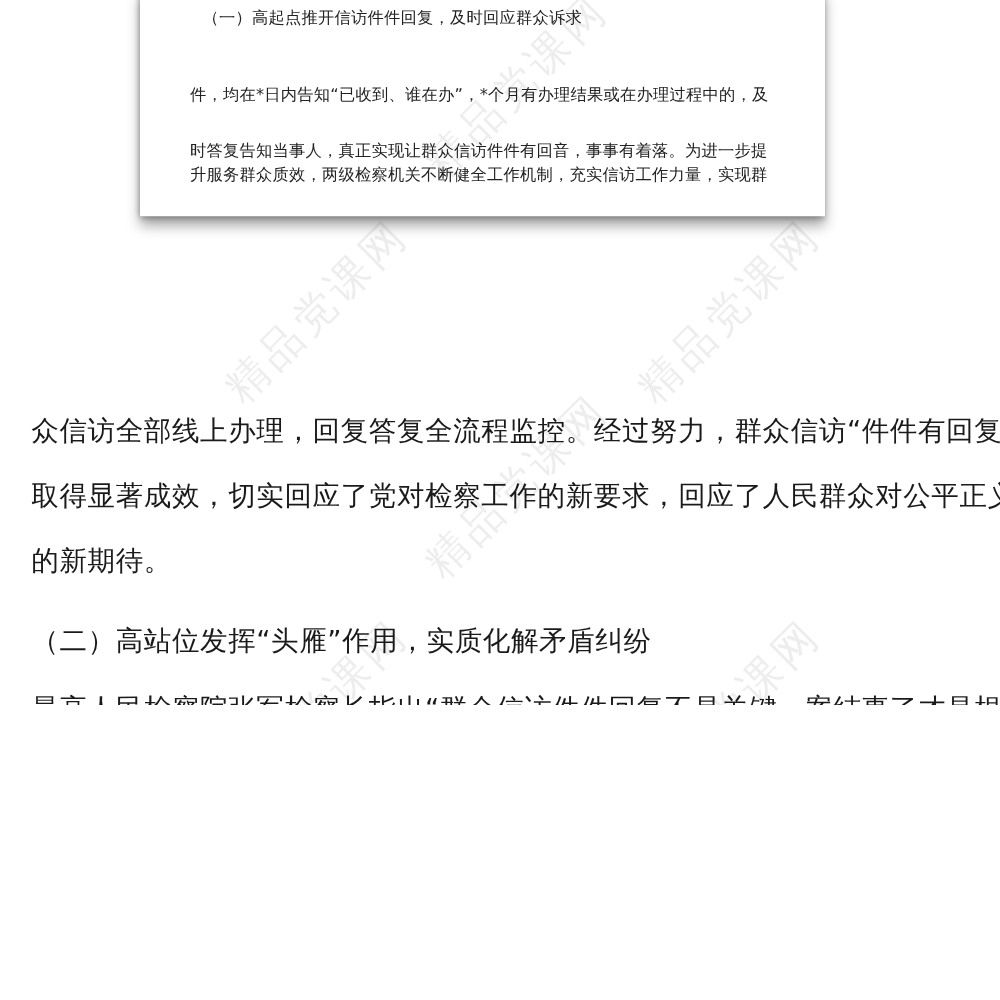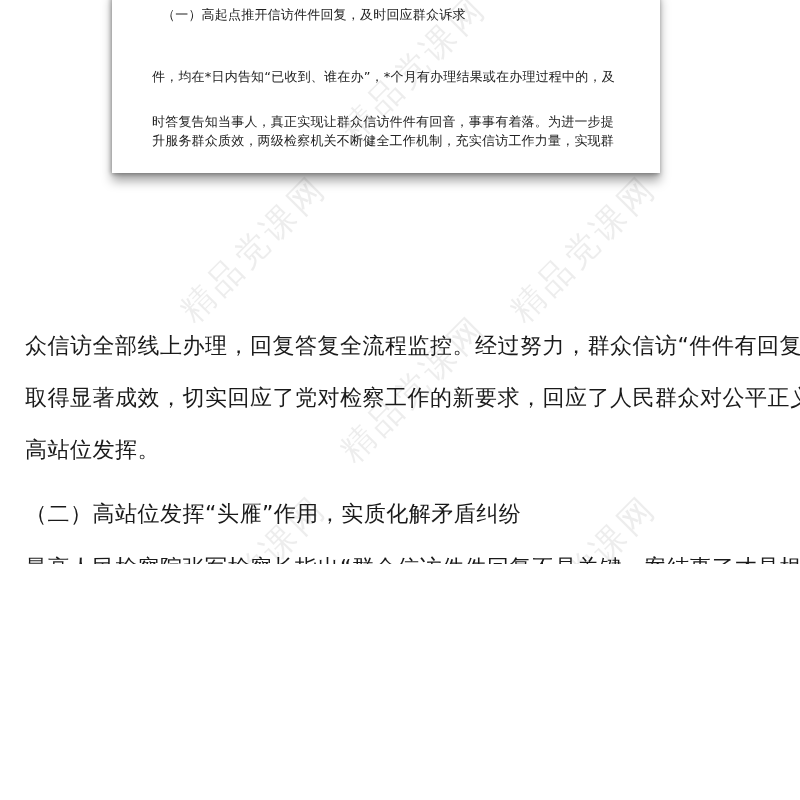--- a/index.html
+++ b/index.html
@@ -75,21 +75,21 @@
 
   <div class="page-card">
     <div class="line heading" style="top:17px;">（一）高起点推开信访件件回复，及时回应群众诉求</div>
     <div class="line" style="top:79px;">件，均在*日内告知“已收到、谁在办”，*个月有办理结果或在办理过程中的，及</div>
     <div class="line" style="top:124px;">时答复告知当事人，真正实现让群众信访件件有回音，事事有着落。为进一步提</div>
     <div class="line" style="top:143px;">升服务群众质效，两级检察机关不断健全工作机制，充实信访工作力量，实现群</div>
   </div>
 
   <div class="body-line" style="top:332px;">众信访全部线上办理，回复答复全流程监控。经过努力，群众信访“件件有回复”</div>
   <div class="body-line" style="top:384px;">取得显著成效，切实回应了党对检察工作的新要求，回应了人民群众对公平正义</div>
-  <div class="body-line" style="top:436px;">高站位发挥。</div>
+  <div class="body-line" style="top:436px;">的新期待。</div>
   <div class="body-line heading" style="top:500px;">（二）高站位发挥“头雁”作用，实质化解矛盾纠纷</div>
   <div class="body-line" style="top:554px;">最高人民检察院张军检察长指出“群众信访件件回复不是关键，案结事了才是根</div>
   <div class="body-line" style="top:607px;">本”。为实质性解决群众合理诉求，推动信访积案有效化解，两级院检察长亲自</div>
   <div class="body-line" style="top:668px;">部署、带头接访，院领导全员包案、紧盯落实。****年以来，两级院院领导累计</div>
   <div class="body-line" style="top:727px;">接待信访案件***件次，接待来访群众****人次，包案化解各类信访案件***件。在</div>
   <div class="body-line" style="top:786px;">办理中央第八巡视组交办案件过程中，促成一起**余年的信访积案圆满和解，开</div>
 
   <div class="watermark" style="left:170px; top:300px;">精品党课网</div>
   <div class="watermark" style="left:500px; top:300px;">精品党课网</div>
   <div class="watermark" style="left:330px; top:440px;">精品党课网</div>

